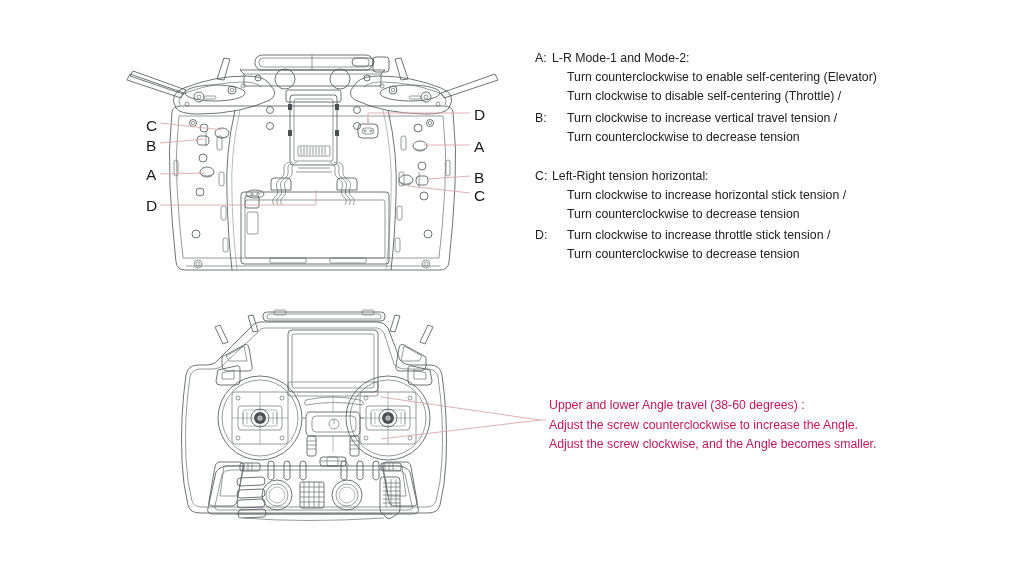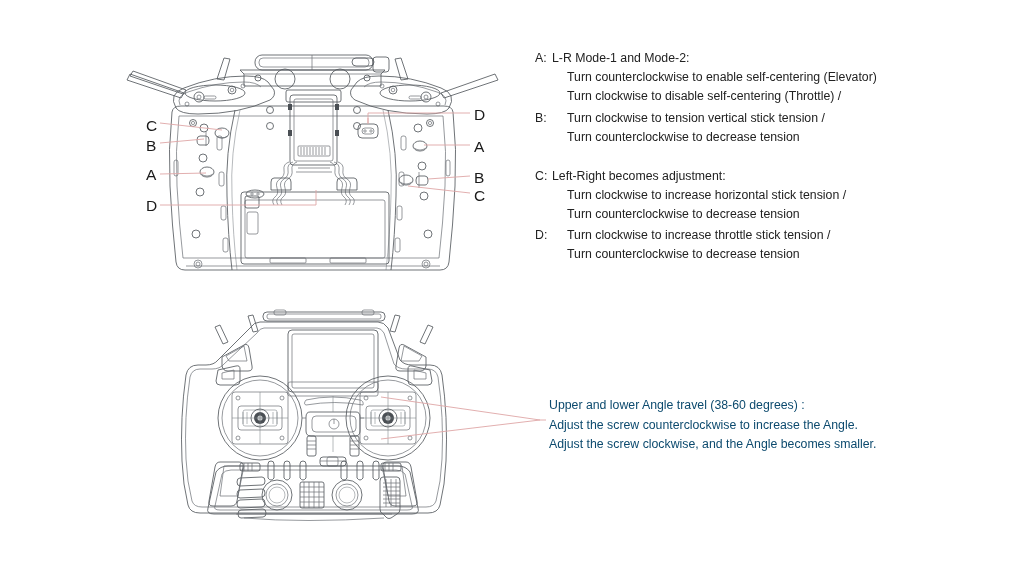--- a/index.html
+++ b/index.html
@@ -42,21 +42,21 @@
     margin-left: 0;
   }
   .instr-lines .sub {
     margin-left: 15px;
   }
 
   .note-block {
     position: absolute;
     font-size: 12.3px;
     line-height: 19.5px;
-    color: #0c4a6e;
+    color: #be185d;
     white-space: nowrap;
   }
 
   
   .callout {
     position: absolute;
     font-size: 15.5px;
     line-height: 1;
     color: #1a1a1a;
     font-family: "Liberation Sans", sans-serif;
@@ -502,29 +502,29 @@
     <div class="instr-lines">
       <div class="lead">L-R Mode-1 and Mode-2:</div>
       <div class="sub">Turn counterclockwise to enable self-centering (Elevator)</div>
       <div class="sub">Turn clockwise to disable self-centering (Throttle) /</div>
     </div>
   </div>
 
   <div class="instr-block" style="left:535px; top:109px;">
     <span class="instr-key">B:</span>
     <div class="instr-lines">
-      <div class="sub">Turn clockwise to tension vertical stick tension /</div>
+      <div class="sub">Turn clockwise to increase vertical travel tension /</div>
       <div class="sub">Turn counterclockwise to decrease tension</div>
     </div>
   </div>
 
   <div class="instr-block" style="left:535px; top:167px;">
     <span class="instr-key">C:</span>
     <div class="instr-lines">
-      <div class="lead">Left-Right becomes adjustment:</div>
+      <div class="lead">Left-Right tension horizontal:</div>
       <div class="sub">Turn clockwise to increase horizontal stick tension /</div>
       <div class="sub">Turn counterclockwise to decrease tension</div>
     </div>
   </div>
 
   <div class="instr-block" style="left:535px; top:226px;">
     <span class="instr-key">D:</span>
     <div class="instr-lines">
       <div class="sub">Turn clockwise to increase throttle stick tension /</div>
       <div class="sub">Turn counterclockwise to decrease tension</div>

